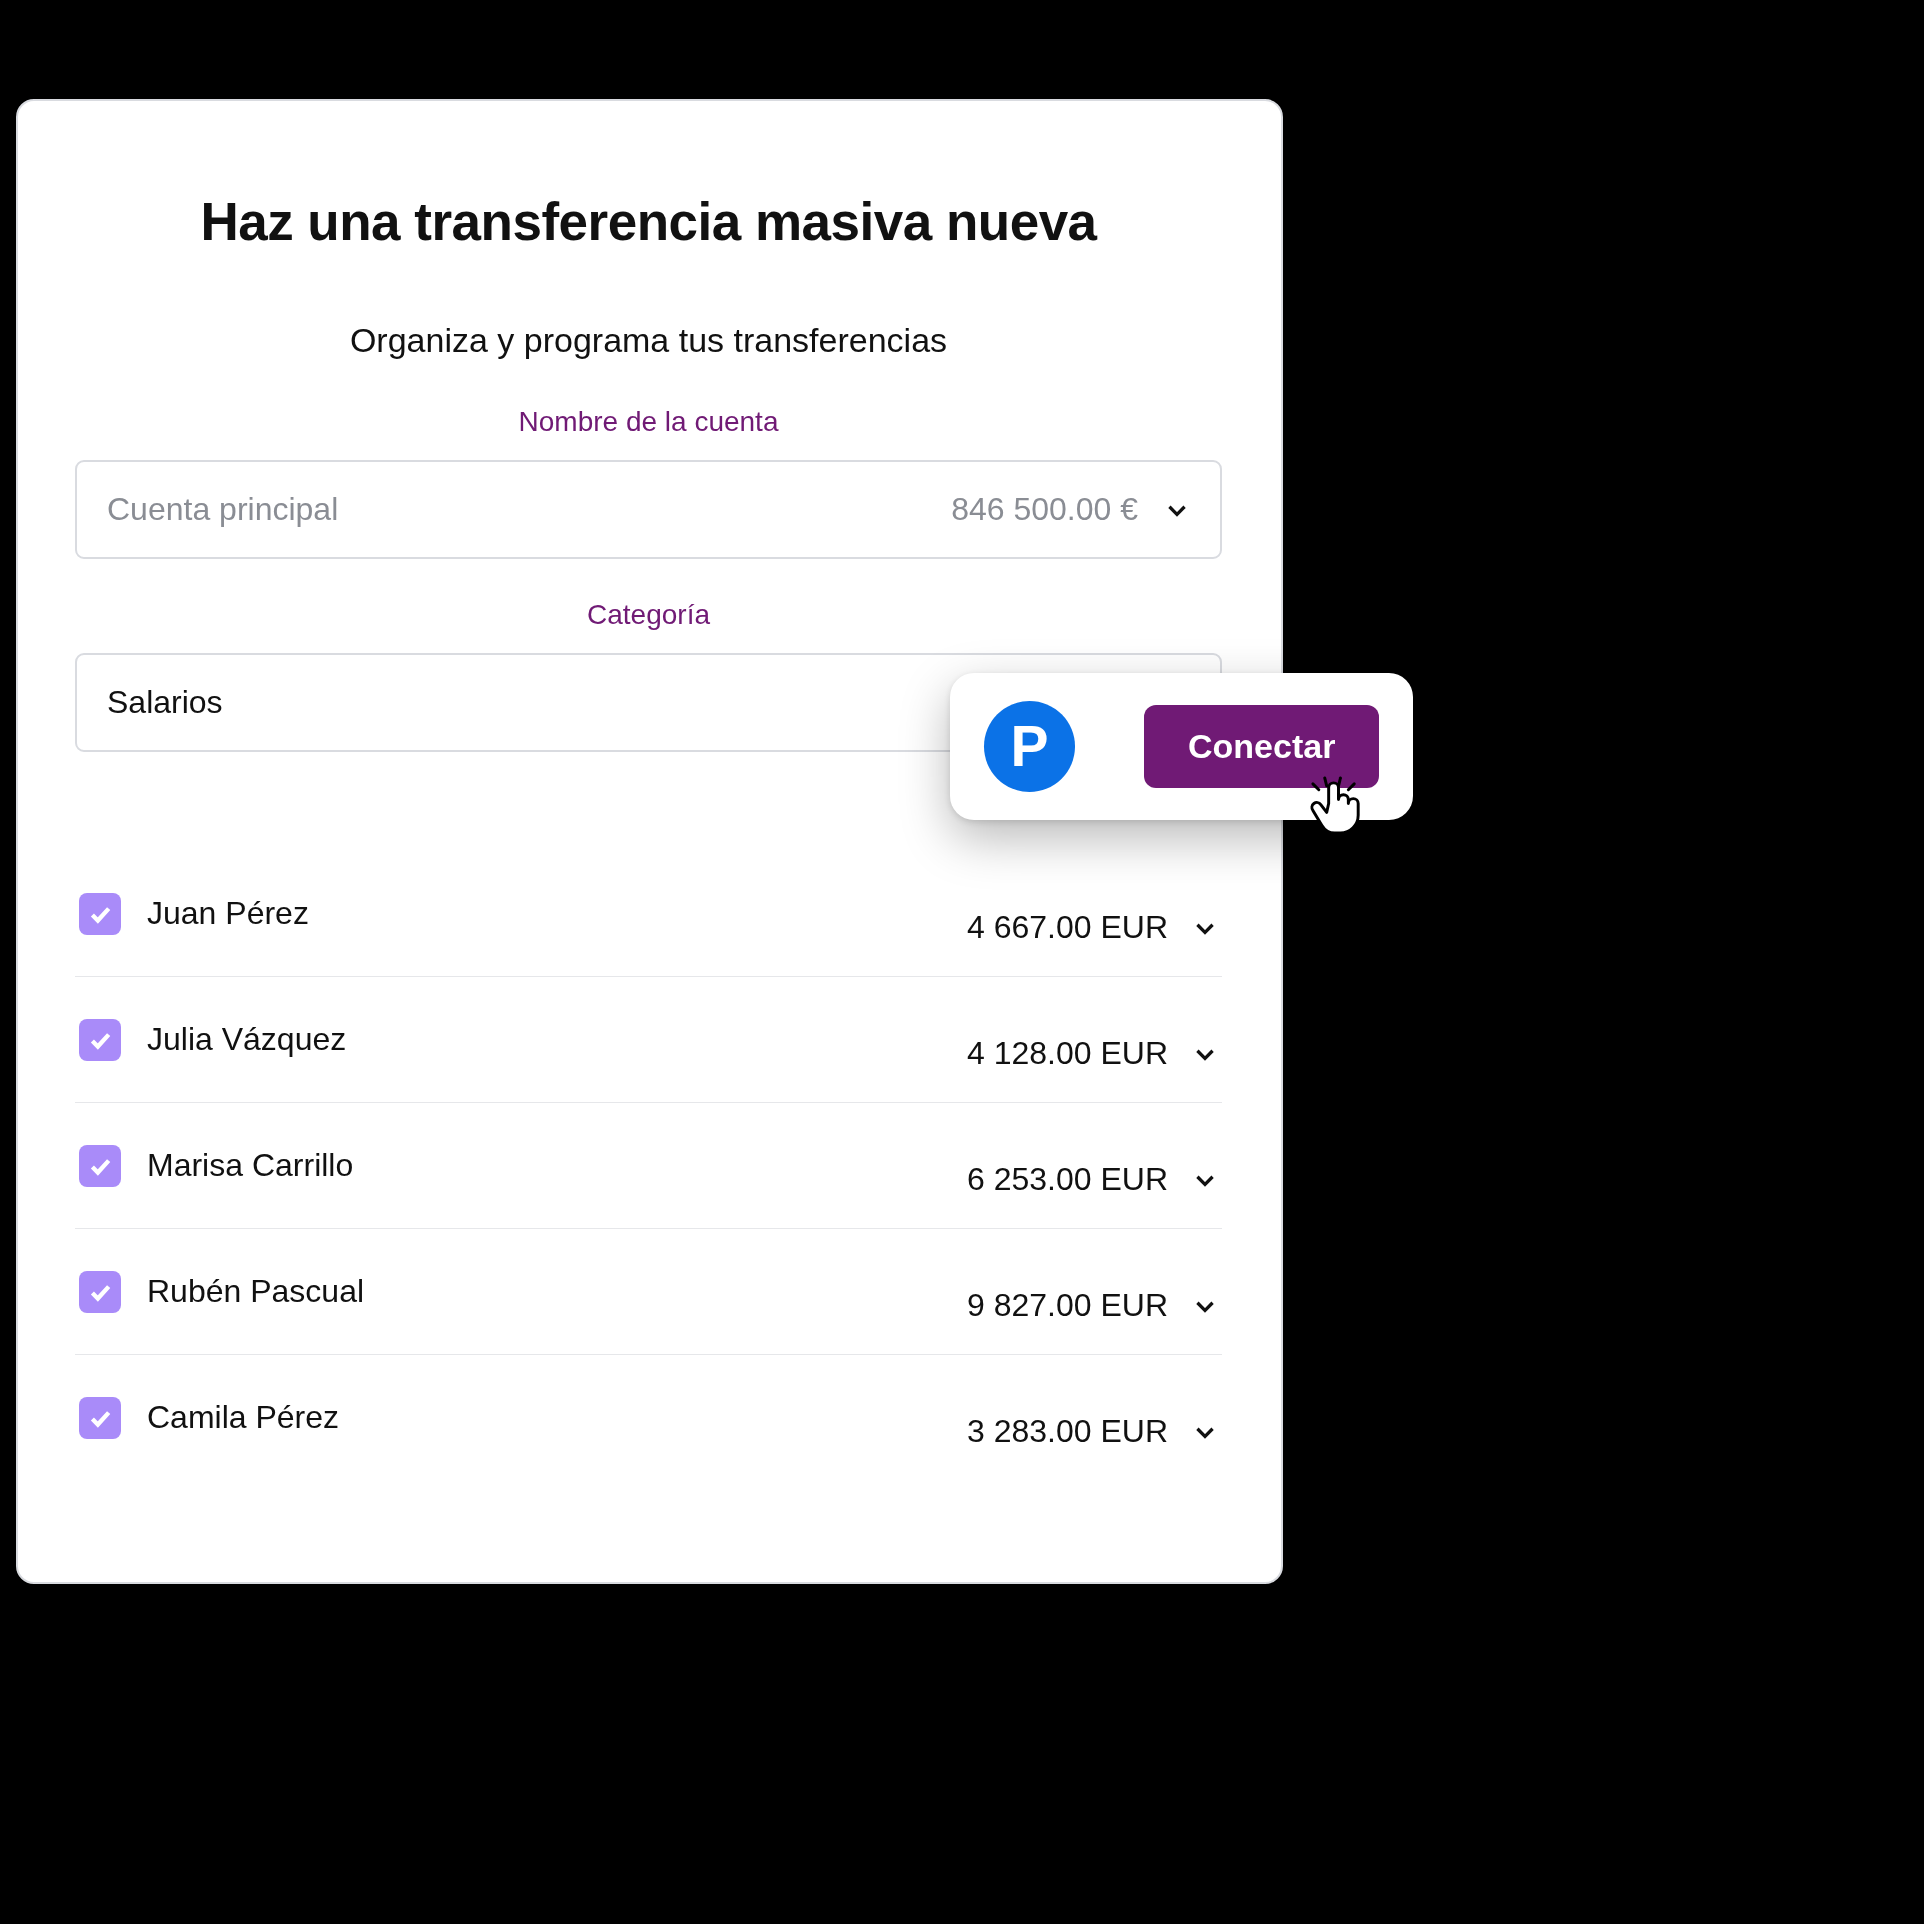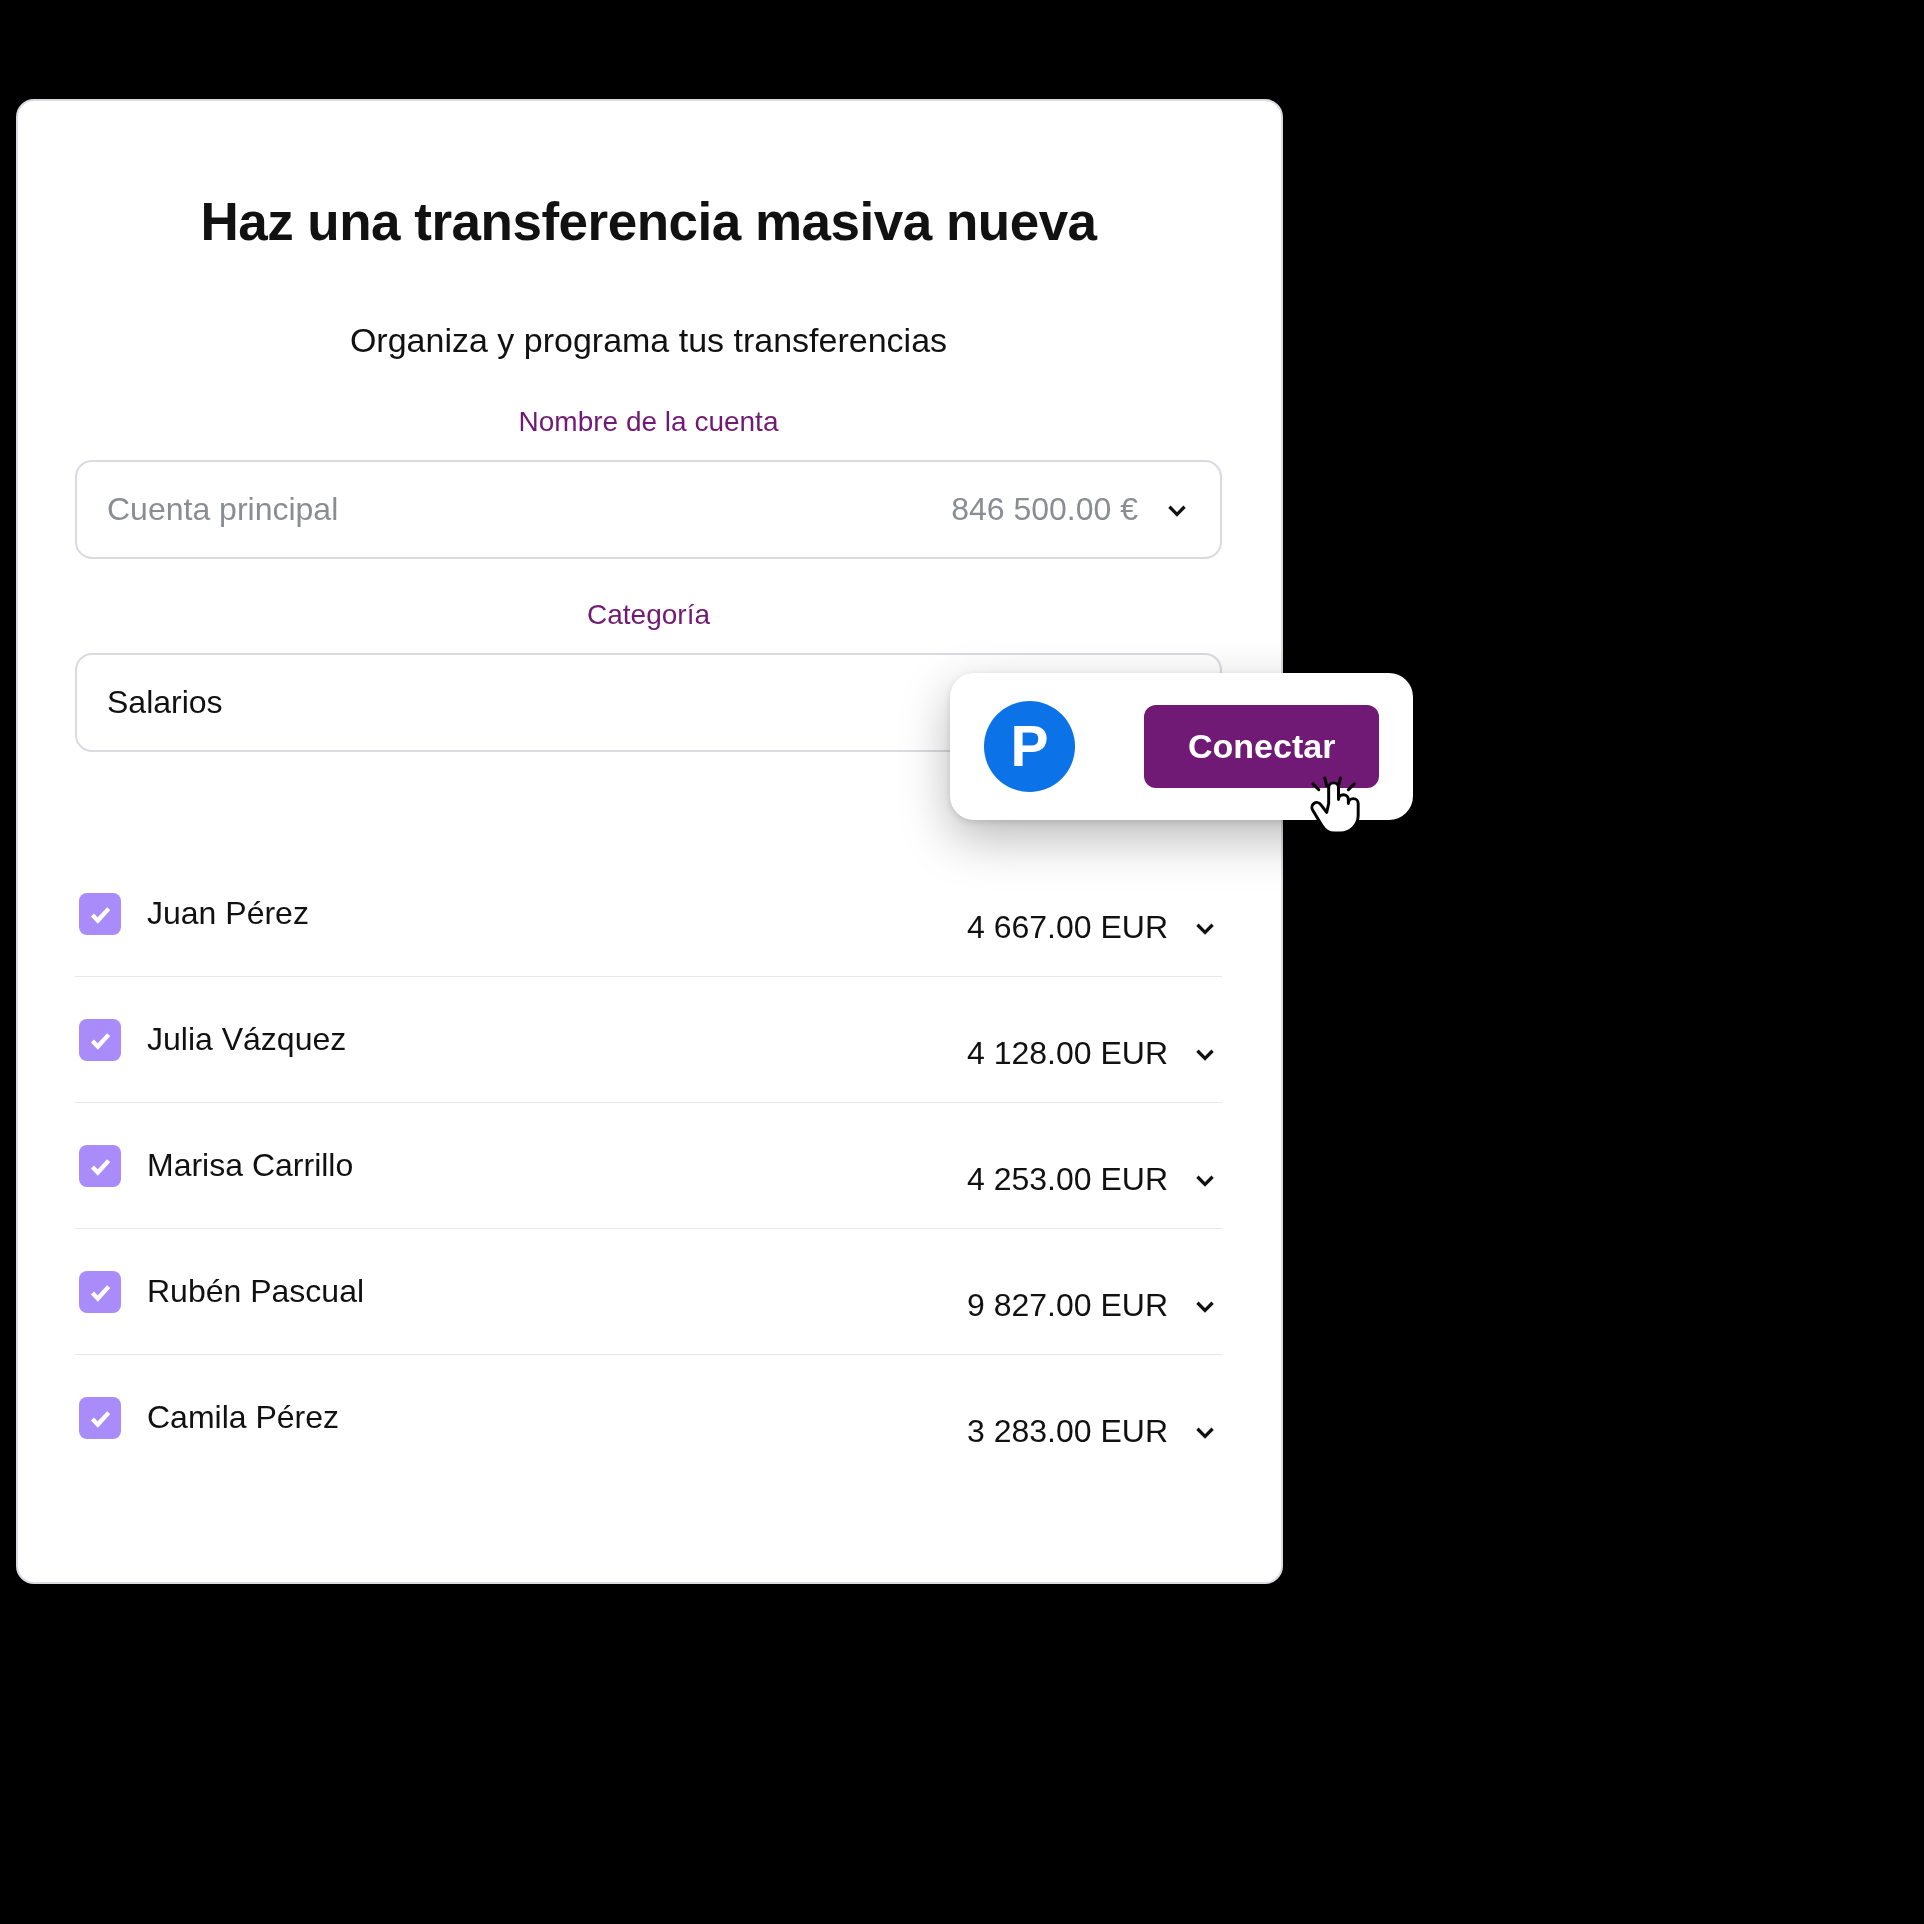--- a/index.html
+++ b/index.html
@@ -40,21 +40,21 @@
     font-weight: 500;
     margin: 16px 0 46px 0;
   }
   .field-label {
     font-size: 28px;
     color: #701a75;
     margin: 0 0 22px 0;
   }
   .select-box {
     border: 2px solid #d9dbe0;
-    border-radius: 17px;
+    border-radius: 9px;
     height: 99px;
     display: flex;
     align-items: center;
     justify-content: space-between;
     padding: 0 30px;
     font-size: 32px;
     margin-bottom: 40px;
     cursor: pointer;
   }
   .select-box .placeholder {
@@ -240,21 +240,21 @@
         <div class="row">
           <div class="row-left">
             <div class="checkbox">
               <svg viewBox="0 0 24 24">
                 <polyline points="5 13 10 18 20 7"></polyline>
               </svg>
             </div>
             <span class="row-name">Marisa Carrillo</span>
           </div>
           <div class="row-right">
-            <span class="row-amount">4 253.00 EUR</span>
+            <span class="row-amount">6 253.00 EUR</span>
             <span class="chev">
               <svg viewBox="0 0 24 24">
                 <polyline points="5 9 12 16 19 9"></polyline>
               </svg>
             </span>
           </div>
         </div>
         <div class="row">
           <div class="row-left">
             <div class="checkbox">

